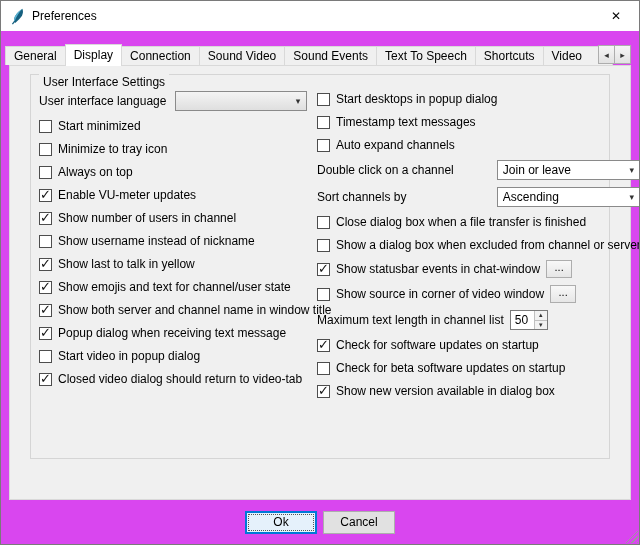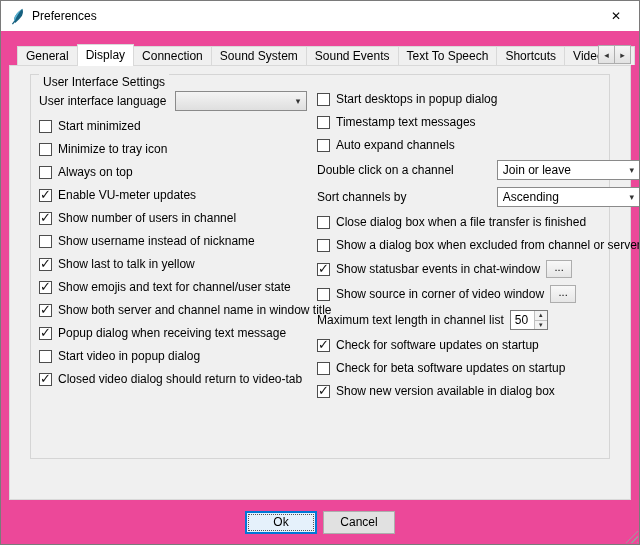--- a/index.html
+++ b/index.html
@@ -1,35 +1,35 @@
 <!DOCTYPE html>
 <html><head>
 <meta charset="utf-8">
 <style>
   * { box-sizing: border-box; margin: 0; padding: 0; }
   html,body { background:#c8c8c8; }
   body { font-family: "Liberation Sans", "DejaVu Sans", sans-serif; font-size: 12px; color:#000; }
 
   .window {
     width: 640px; height: 545px;
-    background: #ec4899;
+    background: #d946ef;
     border: 1px solid #7a7a7a;
     position: relative;
     display: flex; flex-direction: column;
     overflow: hidden;
   }
 
   
   .titlebar { height: 30px; background: #ffffff; display: flex; align-items: center; padding-left: 8px; flex: none; }
   .app-icon { width: 17px; height: 17px; margin-right: 6px; display:flex; }
   .title { font-size: 12px; }
   .close-btn { margin-left: auto; width: 46px; height: 30px; display: flex; align-items: center; justify-content: center; font-size: 12px; color:#000; cursor: default; }
 
   
-  .tabstrip { margin: 12px 8px 0 16px; height: 22px; display: flex; align-items: flex-end; position: relative; flex: none; }
+  .tabstrip { margin: 12px 8px 0 4px; height: 22px; display: flex; align-items: flex-end; position: relative; flex: none; }
   .tab {
     flex: none; height: 19px; line-height: 18px; padding: 0 8px;
     border: 1px solid #d9d9d9; border-bottom: none;
     background: #f0f0f0; white-space: nowrap; cursor: default;
   }
   .tab + .tab { margin-left: -1px; }
   .tab.active {
     height: 22px; line-height: 21px;
     background: #ffffff; position: relative; z-index: 3; margin-bottom: -1px;
   }
@@ -133,21 +133,21 @@
     <span class="title">Preferences</span>
     <div class="close-btn">
       <span>✕</span>
     </div>
   </div>
 
   <div class="tabstrip">
     <div class="tab">General</div>
     <div class="tab active">Display</div>
     <div class="tab">Connection</div>
-    <div class="tab">Sound System</div>
+    <div class="tab">Sound Video</div>
     <div class="tab">Sound Events</div>
     <div class="tab">Text To Speech</div>
     <div class="tab">Shortcuts</div>
     <div class="tab clipped">Video</div>
     <div class="tab-scroll">
       <div class="tsbtn">
         <span>◂</span>
       </div>
       <div class="tsbtn">
         <span>▸</span>

